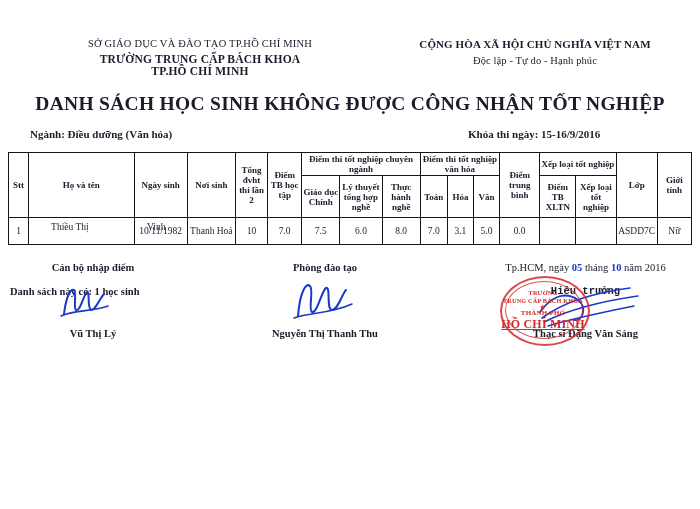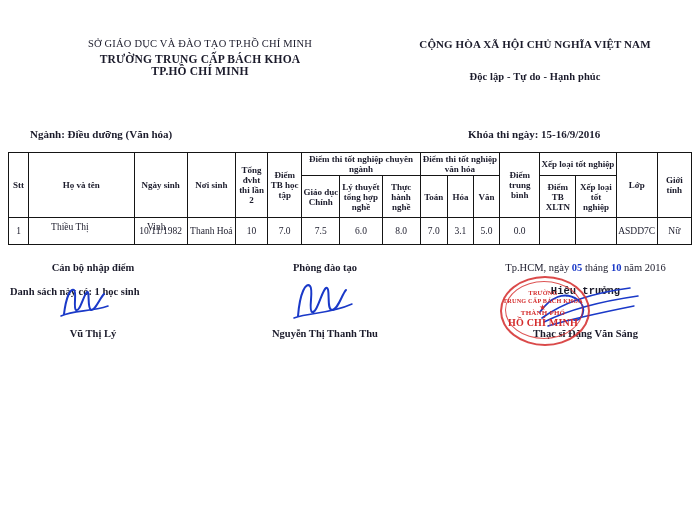--- a/index.html
+++ b/index.html
@@ -14,21 +14,21 @@
   .page { position:absolute; left:0; top:0; width:700px; height:509px; }
 
   
   .hdr { position:absolute; top:38px; left:0; width:700px; }
   .hdr-left { position:absolute; left:50px; top:0; width:300px; text-align:center; }
   .hdr-right { position:absolute; left:390px; top:0; width:290px; text-align:center; }
   .l1 { font-size:10.5px; letter-spacing:.2px; }
   .l2 { font-size:11.5px; font-weight:bold; margin-top:4px; letter-spacing:.2px; }
   .l3 { font-size:11.5px; font-weight:bold; letter-spacing:.2px; }
   .r1 { font-size:11px; font-weight:bold; letter-spacing:.1px; }
-  .r2 { font-size:10.5px; font-weight:bold; margin-top:21px; letter-spacing:.1px; }
+  .r2 { font-size:10.5px; font-weight:normal; margin-top:5px; letter-spacing:.1px; }
 
   
   .title {
     position:absolute; top:93px; left:0; width:700px; text-align:center;
     font-size:19.5px; font-weight:bold; letter-spacing:.3px;
   }
 
   
   .subline { position:absolute; top:128px; left:0; width:700px; height:16px; }
   .nganh { position:absolute; left:30px; top:0; font-size:11px; font-weight:bold; }
@@ -88,21 +88,21 @@
     border:1px solid #d42a2a; border-radius:50%;
     opacity:.8;
   }
   .stamp .st-txt {
     position:absolute; left:0; width:86px; text-align:center;
     color:#d42a2a; font-size:6.2px; font-weight:bold; letter-spacing:.2px;
   }
   .stamp .s1 { top:13px; }
   .stamp .s2 { top:21px; }
   .stamp .s3 { top:33px; font-size:7px; }
-  .stamp .s4 { top:41px; font-size:10px; }
+  .stamp .s4 { top:41px; font-size:12px;text-decoration:underline; }
   .stamp .s5 { top:50px; }
   .stamp .star { position:absolute; left:39px; top:27px; color:#d42a2a; font-size:8px; }
 
   
   .footer { position:absolute; top:482px; left:0; width:700px; text-align:center; font-size:9.5px; }
 </style>
 </head>
 <body>
 
 <div class="page">
@@ -112,20 +112,21 @@
       <div class="l1">SỞ GIÁO DỤC VÀ ĐÀO TẠO TP.HỒ CHÍ MINH</div>
       <div class="l2">TRƯỜNG TRUNG CẤP BÁCH KHOA</div>
       <div class="l3">TP.HỒ CHÍ MINH</div>
     </div>
     <div class="hdr-right">
       <div class="r1">CỘNG HÒA XÃ HỘI CHỦ NGHĨA VIỆT NAM</div>
       <div class="r2">Độc lập - Tự do - Hạnh phúc</div>
     </div>
   </div>
 
+  <div class="title">DANH SÁCH HỌC SINH KHÔNG ĐƯỢC CÔNG NHẬN TỐT NGHIỆP</div>
 
   <div class="subline">
     <div class="nganh">Ngành: Điều dưỡng (Văn hóa)</div>
     <div class="khoa">Khóa thi ngày: 15-16/9/2016</div>
   </div>
 
   <table class="main">
     <colgroup>
       <col style="width:20px">
       <col style="width:105px">

